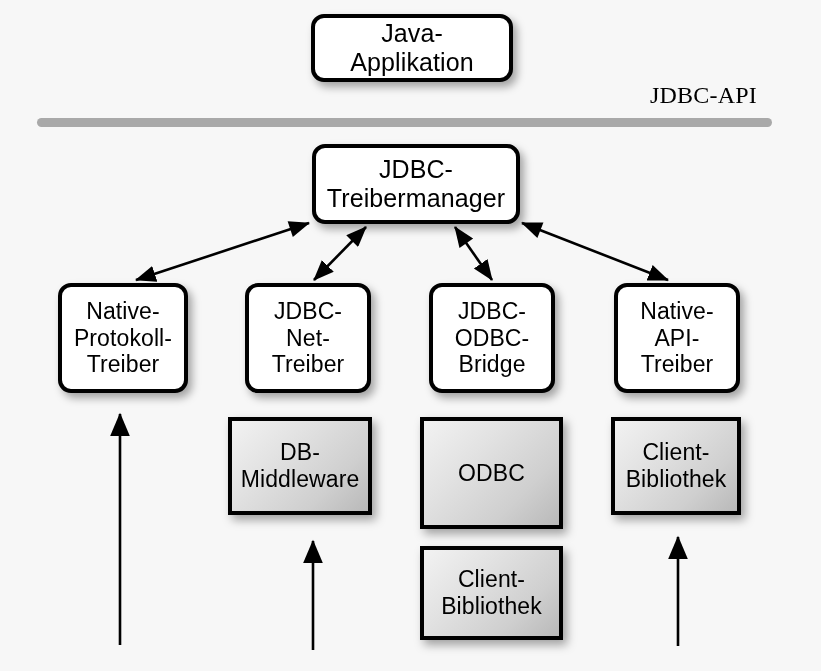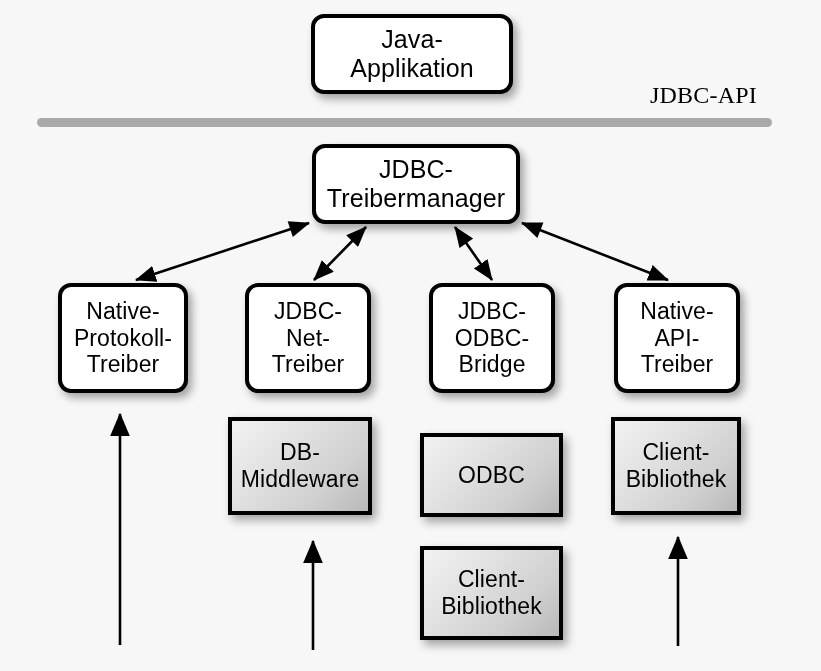--- a/index.html
+++ b/index.html
@@ -78,30 +78,30 @@
     position: absolute;
     left: 650px;
     top: 82px;
     font-size: 24px;
     letter-spacing: 0.2px;
     white-space: nowrap;
     font-family: Liberation Serif, serif;
   }
 
   
-  #node-java-app        { left: 311px; top: 14px;  width: 202px; height: 80px;  font-size: 25px; }
+  #node-java-app        { left: 311px; top: 14px;  width: 202px; height: 68px;  font-size: 25px; }
   #node-treibermanager  { left: 312px; top: 144px; width: 208px; height: 80px;  font-size: 25px; }
 
   #node-native-protokoll{ left: 58px;  top: 283px; width: 130px; height: 110px; font-size: 23px; }
   #node-jdbc-net        { left: 245px; top: 283px; width: 126px; height: 110px; font-size: 23px; }
   #node-jdbc-odbc       { left: 429px; top: 283px; width: 126px; height: 110px; font-size: 23px; }
   #node-native-api      { left: 614px; top: 283px; width: 126px; height: 110px; font-size: 23px; }
 
   #node-db-middleware   { left: 228px; top: 417px; width: 144px; height: 98px;  font-size: 23px; }
-  #node-odbc            { left: 420px; top: 417px; width: 143px; height: 84px;  font-size: 23px; margin-top: 16px; }
+  #node-odbc            { left: 420px; top: 417px; width: 143px; height: 112px;  font-size: 23px; }
   #node-client-lib-r    { left: 611px; top: 417px; width: 130px; height: 98px;  font-size: 23px; }
   #node-client-lib-m    { left: 420px; top: 546px; width: 143px; height: 94px;  font-size: 23px; }
 </style>
 </head>
 <body>
 
 <div id="diagram-canvas">
 
   <svg id="arrow-layer" viewBox="0 0 821 671" width="821" height="671">
     <defs>

